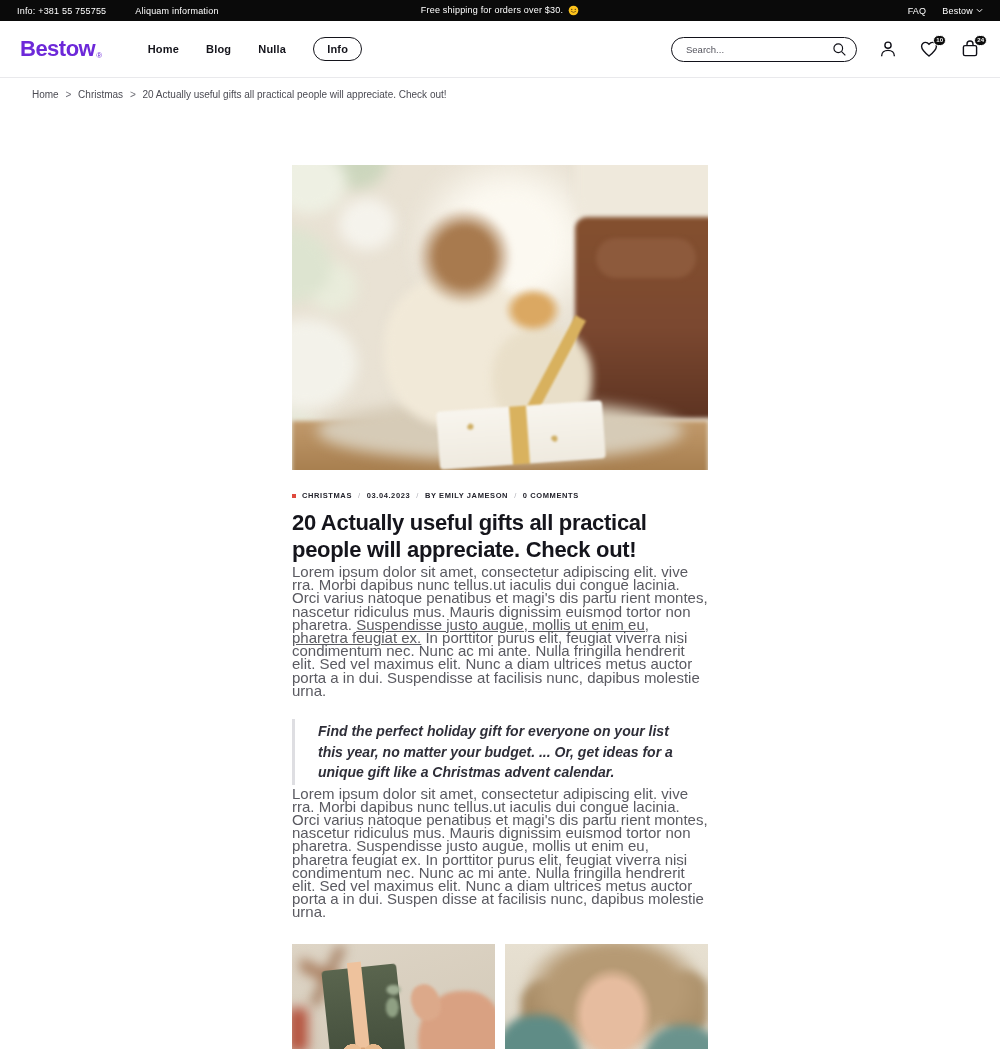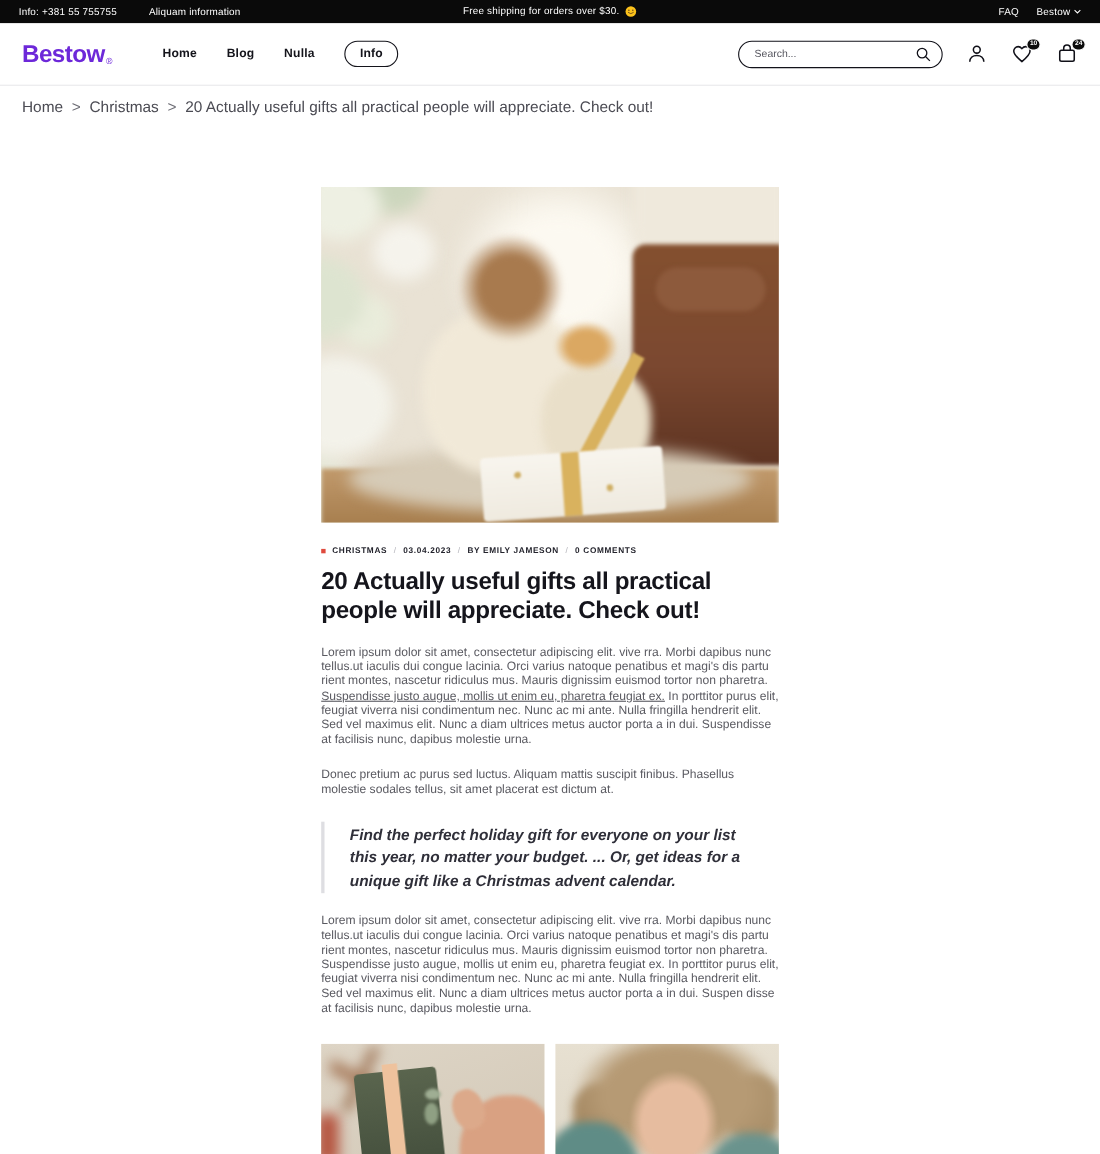--- a/index.html
+++ b/index.html
@@ -33,21 +33,21 @@
     color:#33333a; outline:none; background:#fff; }
   .search input::placeholder { color:#55555e; }
   .search .mag { position:absolute; right:10px; top:5px; width:15px; height:15px; cursor:pointer; }
   .icon-btn { position:relative; width:20px; height:20px; cursor:pointer; display:block; }
   .icon-btn svg { width:20px; height:20px; display:block; }
   .badge { position:absolute; top:-4px; right:-7px; min-width:11px; height:11px; padding:0 2px;
     background:#0c0c0c; color:#fff; border:1.5px solid #fff; border-radius:7px;
     font-size:6px; line-height:8.5px; text-align:center; font-weight:700; }
 
   
-  .breadcrumb { padding:11px 20px; font-size:14px; color:#4b4b53; }
+  .breadcrumb { padding:11px 32px; font-size:10px; color:#4b4b53; }
   .breadcrumb a { color:#4b4b53; text-decoration:none; }
   .breadcrumb .sep { margin:0 4px; color:#6d6d75; }
 
   
   .article { width:416px; margin:54px auto 0; }
 
   .photo { position:relative; overflow:hidden; background:#e9e2d4; }
   .photo > div { position:absolute; }
   .hero { height:305px; }
   .h-light { left:28%; top:-5%; width:48%; height:60%; filter:blur(10px);
@@ -82,21 +82,21 @@
 
   .meta { margin-top:21px; display:flex; align-items:center; gap:6px;
     font-size:7.5px; font-weight:700; letter-spacing:.6px; color:#23232c; text-transform:uppercase; }
   .meta .dot { width:4px; height:4px; background:#df4a3d; display:inline-block; }
   .meta .msep { color:#b3b3ba; font-weight:400; }
   .meta a { color:#23232c; text-decoration:none; }
 
   h1.title { margin-top:9px; font-size:22px; line-height:27px; font-weight:800;
     letter-spacing:-.3px; color:#15151c; }
 
-  .article p { margin-top:19px; font-size:11px; line-height:13.2px; color:#5a5a61; }
+  .article p { margin-top:2px; font-size:15px; line-height:13.2px; color:#5a5a61; }
   .article p a.body-link { color:#5a5a61; text-decoration:underline; }
 
   blockquote { margin-top:22px; border-left:3px solid #dedee2; padding:2px 28px 2px 23px;
     font-size:14px; line-height:20.5px; font-style:italic; font-weight:600; color:#2f2f39; }
 
   .photos { margin-top:25px; display:grid; grid-template-columns:1fr 1fr; gap:10px; }
   .photos .photo { height:170px; }
 
   .l-bg { inset:0; background:linear-gradient(160deg,#ded5c6,#cfc5b3); }
   .l-shelf { left:4%; top:2%; width:30%; height:34%; filter:blur(6px); background:
@@ -238,21 +238,20 @@
     <span class="msep">/</span>
     <a href="#">BY EMILY JAMESON</a>
     <span class="msep">/</span>
     <a href="#">0 COMMENTS</a>
   </div>
 
   <h1 class="title">20 Actually useful gifts all practical people will appreciate. Check out!</h1>
 
   <p><span>Lorem ipsum dolor sit amet, consectetur adipiscing elit. vive rra. Morbi dapibus nunc tellus.ut iaculis dui congue lacinia. Orci varius natoque penatibus et magi's dis partu rient montes, nascetur ridiculus mus. Mauris dignissim euismod tortor non pharetra. </span><a href="#" class="body-link">Suspendisse justo augue, mollis ut enim eu, pharetra feugiat ex.</a><span> In porttitor purus elit, feugiat viverra nisi condimentum nec. Nunc ac mi ante. Nulla fringilla hendrerit elit. Sed vel maximus elit. Nunc a diam ultrices metus auctor porta a in dui. Suspendisse at facilisis nunc, dapibus molestie urna.</span></p>
 
-  <p>Donec pretium ac purus sed luctus. Aliquam mattis suscipit finibus. Phasellus molestie sodales tellus, sit amet placerat est dictum at.</p>
 
   <blockquote>Find the perfect holiday gift for everyone on your list this year, no matter your budget. ... Or, get ideas for a unique gift like a Christmas advent calendar.</blockquote>
 
   <p>Lorem ipsum dolor sit amet, consectetur adipiscing elit. vive rra. Morbi dapibus nunc tellus.ut iaculis dui congue lacinia. Orci varius natoque penatibus et magi's dis partu rient montes, nascetur ridiculus mus. Mauris dignissim euismod tortor non pharetra. Suspendisse justo augue, mollis ut enim eu, pharetra feugiat ex. In porttitor purus elit, feugiat viverra nisi condimentum nec. Nunc ac mi ante. Nulla fringilla hendrerit elit. Sed vel maximus elit. Nunc a diam ultrices metus auctor porta a in dui. Suspen disse at facilisis nunc, dapibus molestie urna.</p>
 
   <div class="photos">
     <div class="photo">
       <div class="l-bg"></div>
         <div class="l-shelf"></div>
         <div class="l-red"></div>

